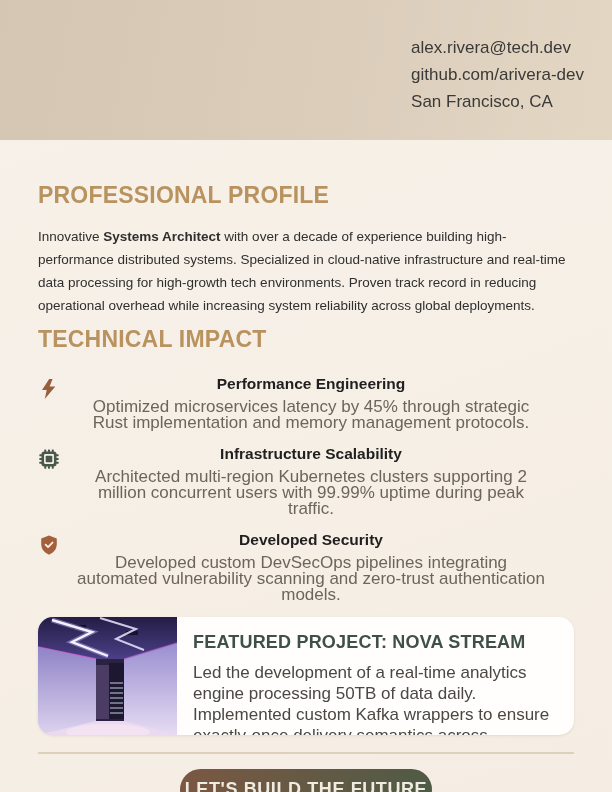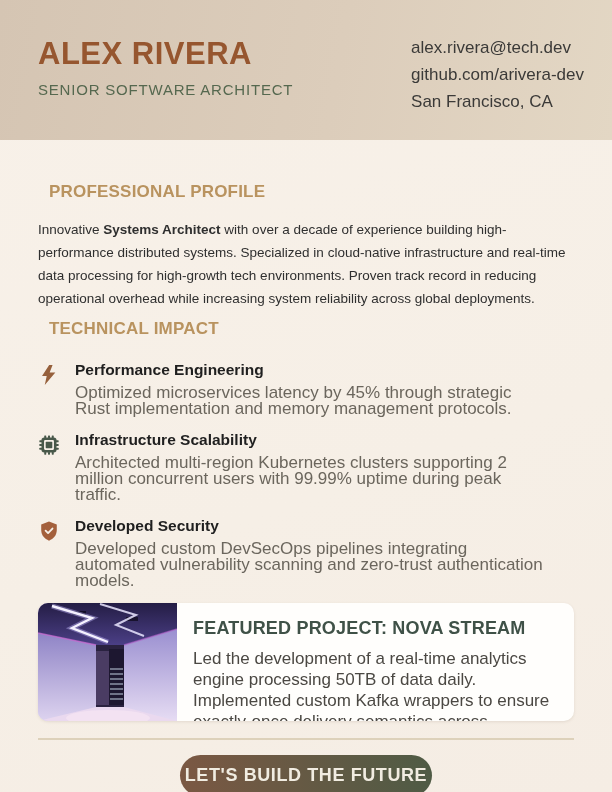--- a/index.html
+++ b/index.html
@@ -29,40 +29,40 @@
     margin-top:9px; font-size:15px; letter-spacing:0.8px; color:#55684f;
   }
   .contact {
     position:absolute; right:28px; top:34px;
     text-align:left; font-size:17px; color:#3b3a38;
   }
   .contact div { line-height:27px; }
   
   .main { padding:0 38px; }
   .section-heading {
-    margin:11px; font-size:17px; font-weight:bold;
+    margin:0; font-size:23px; font-weight:bold;
     letter-spacing:0.2px; color:#b9935f;
   }
   .heading-profile { margin-top:42px; }
   .profile-text {
     margin:16px 0 0; max-width:536px;
     font-size:13.5px; line-height:23px; color:#2f2f2f;
   }
   .heading-impact { margin-top:9px; }
   .impact-list { margin-top:22px; }
   .impact-item { display:flex; margin-bottom:14px; }
   .impact-icon { width:22px; height:22px; flex:none; margin-top:3px; }
   .impact-icon svg { width:22px; height:22px; display:block; }
-  .impact-text { margin-left:15px; max-width:472px; }
+  .impact-text { margin-left:15px; max-width:472px;text-align:center; }
   .impact-title { margin:0 0 6px; font-size:15.5px; font-weight:bold; color:#1f1f1f; }
   .impact-desc { margin:0; font-size:17px; line-height:16px; color:#6b665d; }
   
   .project-card {
     margin-top:14px; display:flex; height:118px;
-    background:#fffefc; border-radius:10px; overflow:hidden;
+    background:#fffefc; border-radius:15px; overflow:hidden;
     box-shadow:0 1px 3px rgba(120,100,80,.15);
   }
   .project-photo { width:139px; flex:none; }
   .project-photo svg { display:block; width:100%; height:100%; }
   .project-info { padding:15px 18px 0 16px; }
   .project-title {
     margin:0 0 9px; font-size:18px; font-weight:bold;
     letter-spacing:0.2px; color:#3f5147;
   }
   .project-desc { margin:0; max-width:362px; font-size:17px; line-height:21px; color:#4b4843; }
@@ -75,24 +75,20 @@
     display:flex; align-items:center; justify-content:center;
     cursor:pointer; user-select:none;
   }
 </style>
 </head>
 <body>
 
 <div class="page">
 
   <header class="header">
-    <div class="header-identity">
-      <h1 class="name">ALEX RIVERA</h1>
-      <div class="role">SENIOR SOFTWARE ARCHITECT</div>
-    </div>
     <div class="contact">
       <div>alex.rivera@tech.dev</div>
       <div>github.com/arivera-dev</div>
       <div>San Francisco, CA</div>
     </div>
   </header>
 
   <main class="main">
 
     <h2 class="section-heading heading-profile">PROFESSIONAL PROFILE</h2>

